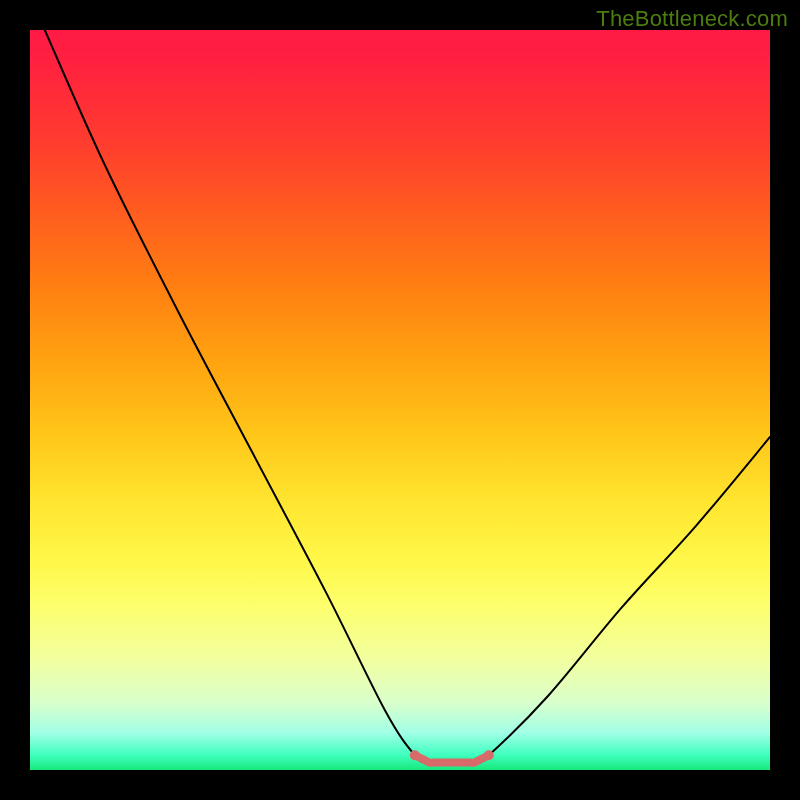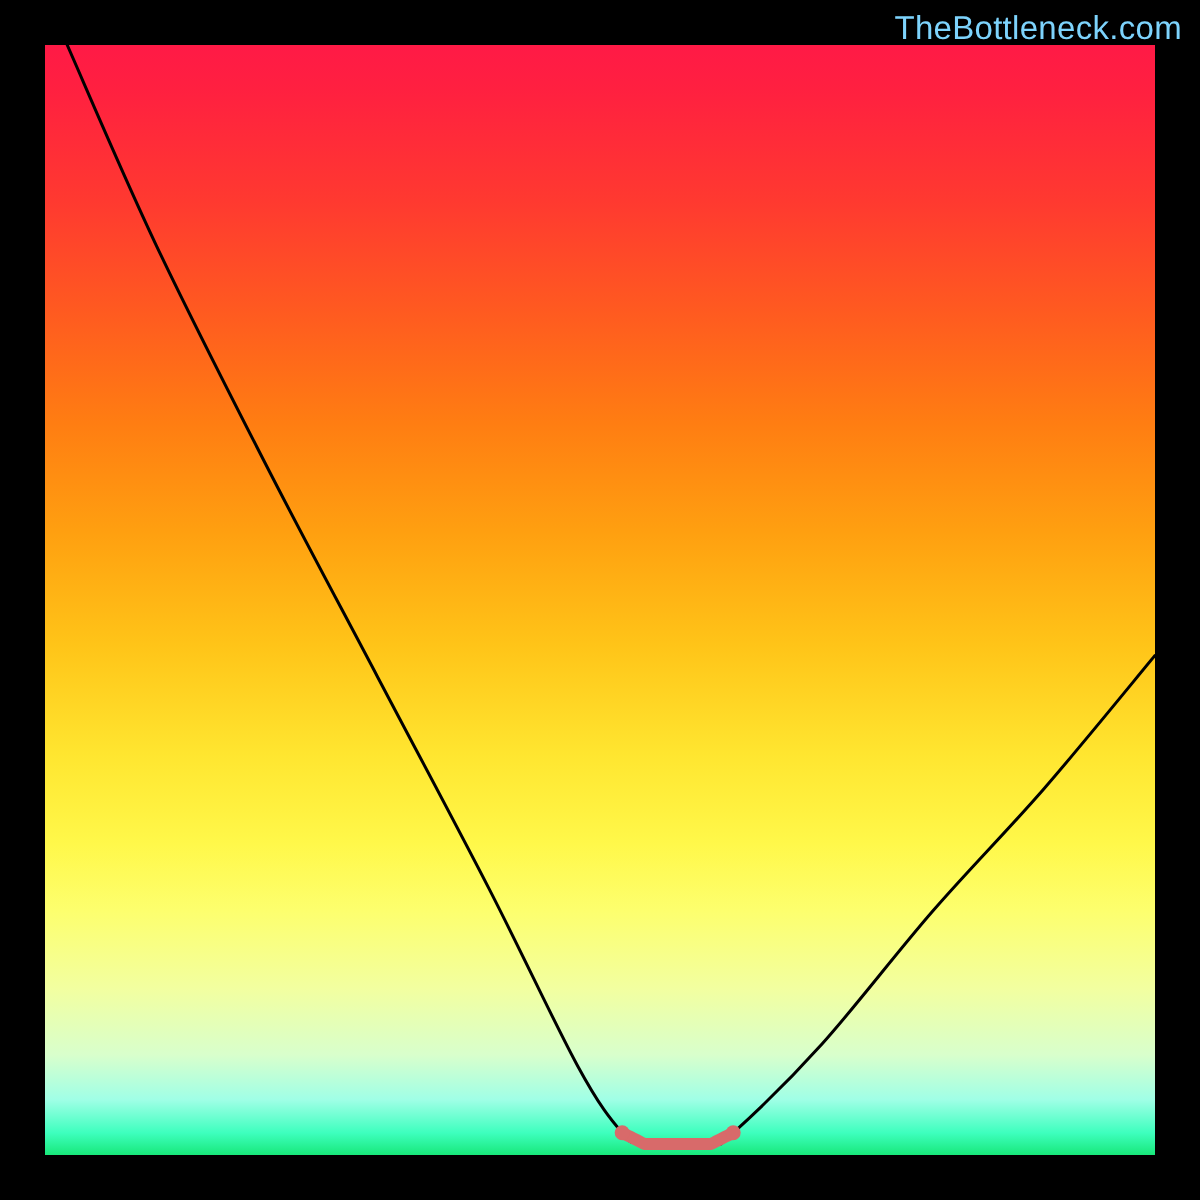--- a/index.html
+++ b/index.html
@@ -68,21 +68,21 @@
     stroke-linejoin: round;
   }
   .curve-svg circle.cap {
     fill: #d86a6a;
     stroke: none;
   }
   .watermark {
     position: absolute;
     top: 6px;
     right: 12px;
-    color: #7dd3fc;
+    color: #4d7c0f;
     font-size: 22px;
     letter-spacing: 0.2px;
     font-weight: 500;
   }
 </style>
 </head>
 <body>
 
 <div class="frame">
   <div class="watermark">TheBottleneck.com</div>

